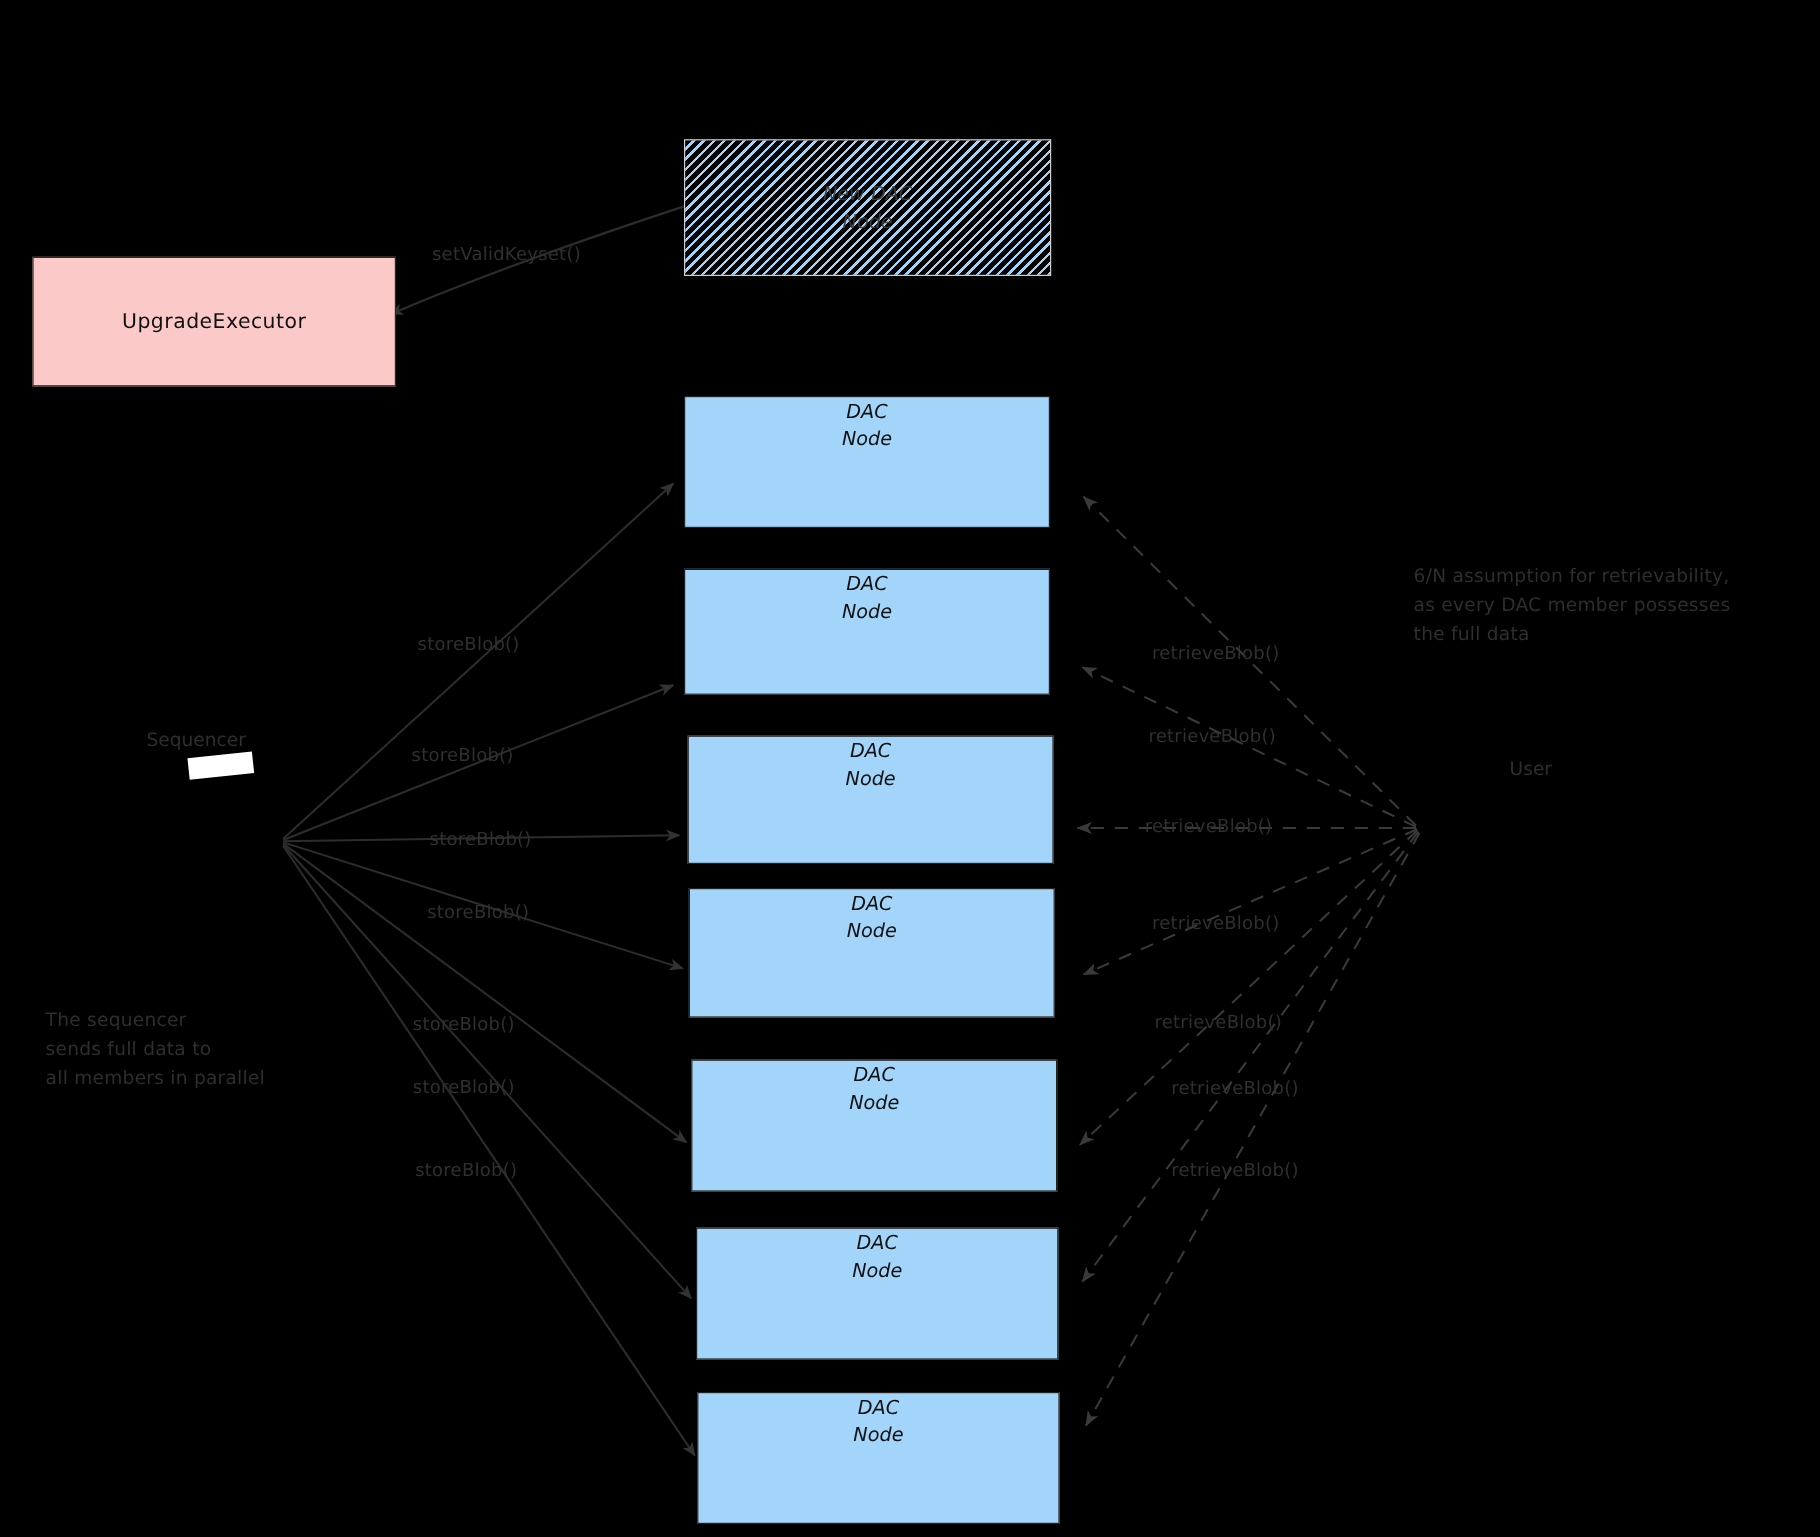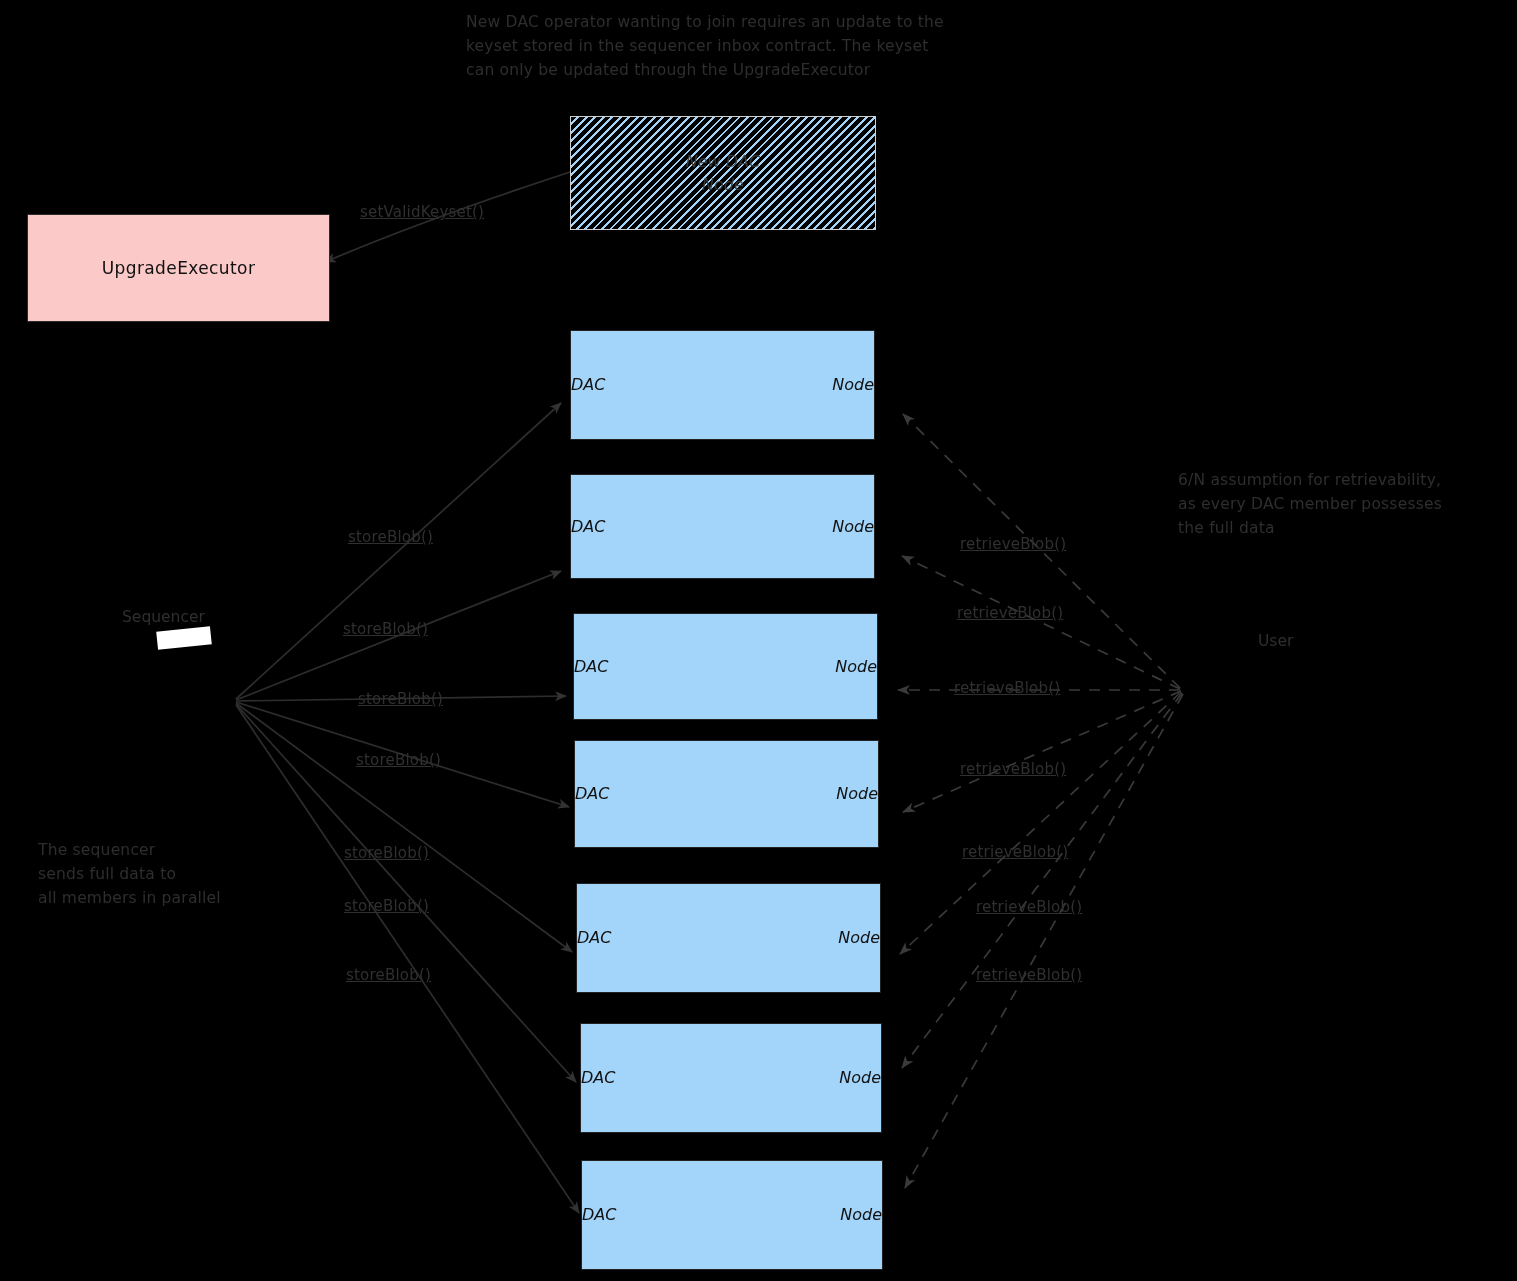--- a/index.html
+++ b/index.html
@@ -21,22 +21,23 @@
     top: 0;
     width: 1517px;
     height: 1281px;
   }
   .node-box {
     position: absolute;
     background: #a3d4fa;
     border: 1.5px solid #222222;
     box-sizing: border-box;
     display: flex;
+    flex-direction: column;
     align-items: center;
-    justify-content: space-between;
+    justify-content: flex-start;
     color: #111111;
     font-size: 16px;
     line-height: 1.45;
     font-style: italic;
   }
   .node-box .nl {
     display: block;
     text-align: center;
     white-space: pre;
   }
@@ -83,21 +84,20 @@
     line-height: 1.55;
     white-space: pre-line;
     letter-spacing: 0.2px;
   }
   .edge-label {
     position: absolute;
     color: #303030;
     font-size: 15px;
     white-space: nowrap;
     letter-spacing: 0.2px;
-    text-decoration: underline;
   }
   .actor-label {
     position: absolute;
     color: #2f2f2f;
     font-size: 15.5px;
     white-space: nowrap;
   }
   .actor-bar {
     position: absolute;
     background: #ffffff;
@@ -136,23 +136,20 @@
       <path d="M1180,688 L903,414" marker-end="url(#ah-dash)"></path>
       <path d="M1180,689 L902,556" marker-end="url(#ah-dash)"></path>
       <path d="M1180,690 L898,690" marker-end="url(#ah-dash)"></path>
       <path d="M1181,691 L903,812" marker-end="url(#ah-dash)"></path>
       <path d="M1181,692 L900,954" marker-end="url(#ah-dash)"></path>
       <path d="M1182,693 L902,1068" marker-end="url(#ah-dash)"></path>
       <path d="M1183,694 L905,1188" marker-end="url(#ah-dash)"></path>
     </g>
   </svg>
 
-  <div class="note" style="left:466px; top:10px; width:640px;">New DAC operator wanting to join requires an update to the
-keyset stored in the sequencer inbox contract. The keyset
-can only be updated through the UpgradeExecutor</div>
 
   <div class="hatch-box" style="left:570px; top:116px; width:306px; height:114px;">
     <span class="nl">New DAC</span>
     <span class="nl">Node</span>
   </div>
 
   <div class="exec-box" style="left:27px; top:214px; width:303px; height:108px;">
     <span>UpgradeExecutor</span>
   </div>
 

